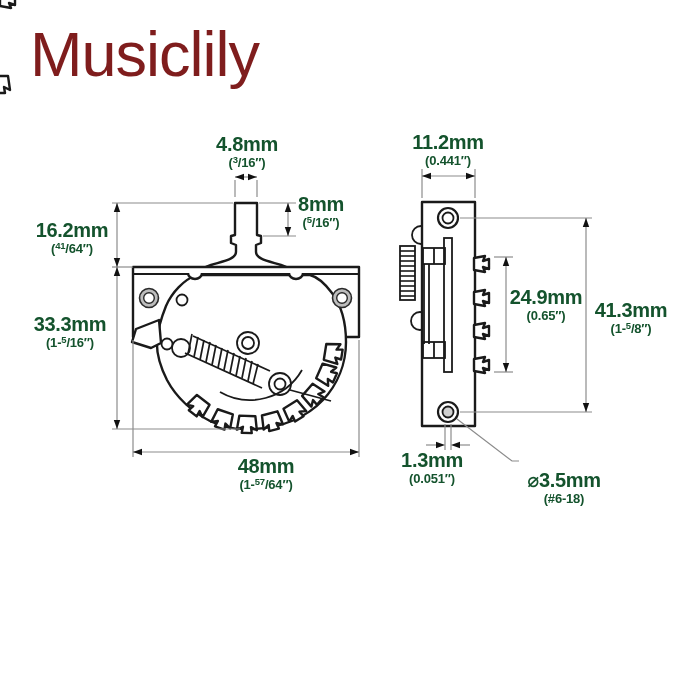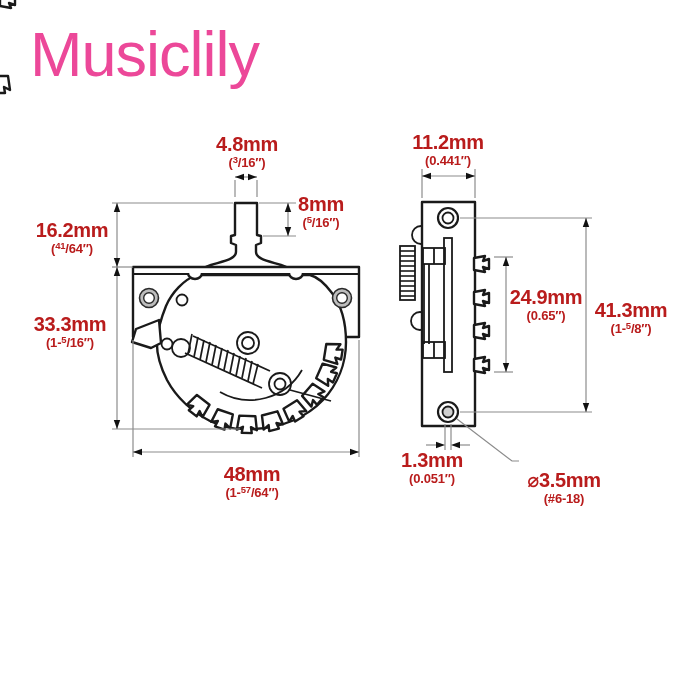--- a/index.html
+++ b/index.html
@@ -1,21 +1,21 @@
 <!DOCTYPE html>
 <html><head>
 <meta charset="utf-8">
 <style>
   html,body{margin:0;padding:0;background:#fff;}
   #page{position:relative;width:700px;height:700px;background:#fff;overflow:hidden;
         font-family:"Liberation Sans","DejaVu Sans",sans-serif;}
   #brand{position:absolute;left:30px;top:18px;font-size:63px;font-weight:400;
-         letter-spacing:-1px;color:#ec4899;}
+         letter-spacing:-1px;color:#7f1d1d;}
   svg{position:absolute;left:0;top:0;}
-  .dim{position:absolute;text-align:center;color:#b91c1c;line-height:1.08;}
+  .dim{position:absolute;text-align:center;color:#14532d;line-height:1.08;}
   .dim-main{font-size:20px;font-weight:700;letter-spacing:-0.3px;}
   .dim-alt{font-size:13px;font-weight:700;letter-spacing:-0.2px;}
   .sup{font-size:9.5px;position:relative;top:-4px;font-weight:700;}
   .outline{fill:#fff;stroke:#1a1a1a;stroke-width:2.4;stroke-linejoin:round;}
   .detail{fill:none;stroke:#1a1a1a;stroke-width:1.8;}
   .dimline{stroke:#8c8c8c;stroke-width:1.2;fill:none;}
   .arrow{fill:#111;stroke:none;}
 </style>
 </head>
 <body>
@@ -229,21 +229,21 @@
   <div class="dim" style="left:12px;top:220px;width:120px;">
     <div class="dim-main">16.2mm</div>
     <div class="dim-alt"><span>(</span><span class="sup">41</span><span>/64″)</span></div>
   </div>
 
   <div class="dim" style="left:10px;top:314px;width:120px;">
     <div class="dim-main">33.3mm</div>
     <div class="dim-alt"><span>(1-</span><span class="sup">5</span><span>/16″)</span></div>
   </div>
 
-  <div class="dim" style="left:192px;top:456px;width:120px;margin-top:8px;">
+  <div class="dim" style="left:206px;top:456px;width:120px;">
     <div class="dim-main">48mm</div>
     <div class="dim-alt"><span>(1-</span><span class="sup">57</span><span>/64″)</span></div>
   </div>
 
   <div class="dim" style="left:388px;top:132px;width:120px;">
     <div class="dim-main">11.2mm</div>
     <div class="dim-alt"><span>(0.441″)</span><span class="sup"></span><span></span></div>
   </div>
 
   <div class="dim" style="left:486px;top:287px;width:120px;">

